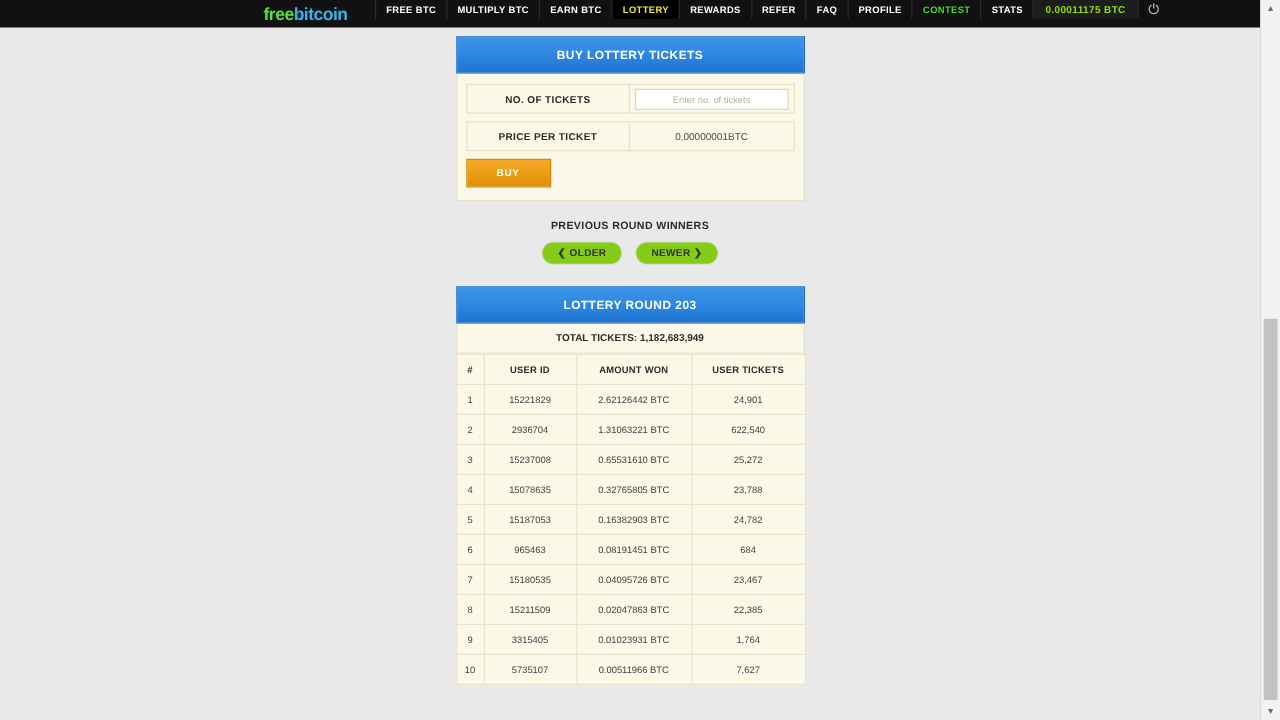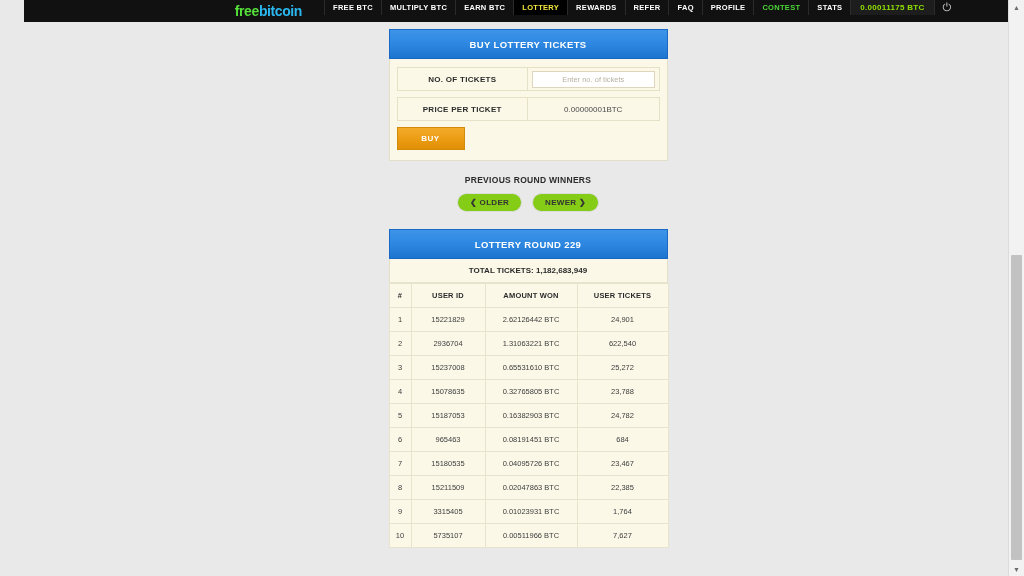--- a/index.html
+++ b/index.html
@@ -16,21 +16,20 @@
   }
 
   
   #viewport {
     position: absolute;
     left: 0; top: 0;
     width: 1008px;
     height: 576px;
     background: #e9e9e9;
     overflow: hidden;
-    padding-left: 24px;
   }
 
   
   #topbar {
     position: relative;
     width: 1008px;
     height: 22px;
     background: #111111;
     display: flex;
     align-items: stretch;
@@ -345,21 +344,21 @@
 
     <div id="winners-block">
       <div id="winners-title">PREVIOUS ROUND WINNERS</div>
       <div id="pager">
         <div class="pager-btn">❮ OLDER</div>
         <div class="pager-btn">NEWER ❯</div>
       </div>
     </div>
 
     <div class="panel" id="round-panel">
-      <div class="panel-head">LOTTERY ROUND 229</div>
+      <div class="panel-head">LOTTERY ROUND 203</div>
       <div class="totals-row">TOTAL TICKETS: 1,182,683,949</div>
       <table class="winners">
         <colgroup>
           <col class="col-rank">
             <col class="col-uid">
             <col class="col-amt">
             <col class="col-tix">
         </colgroup>
         <thead>
           <tr>

